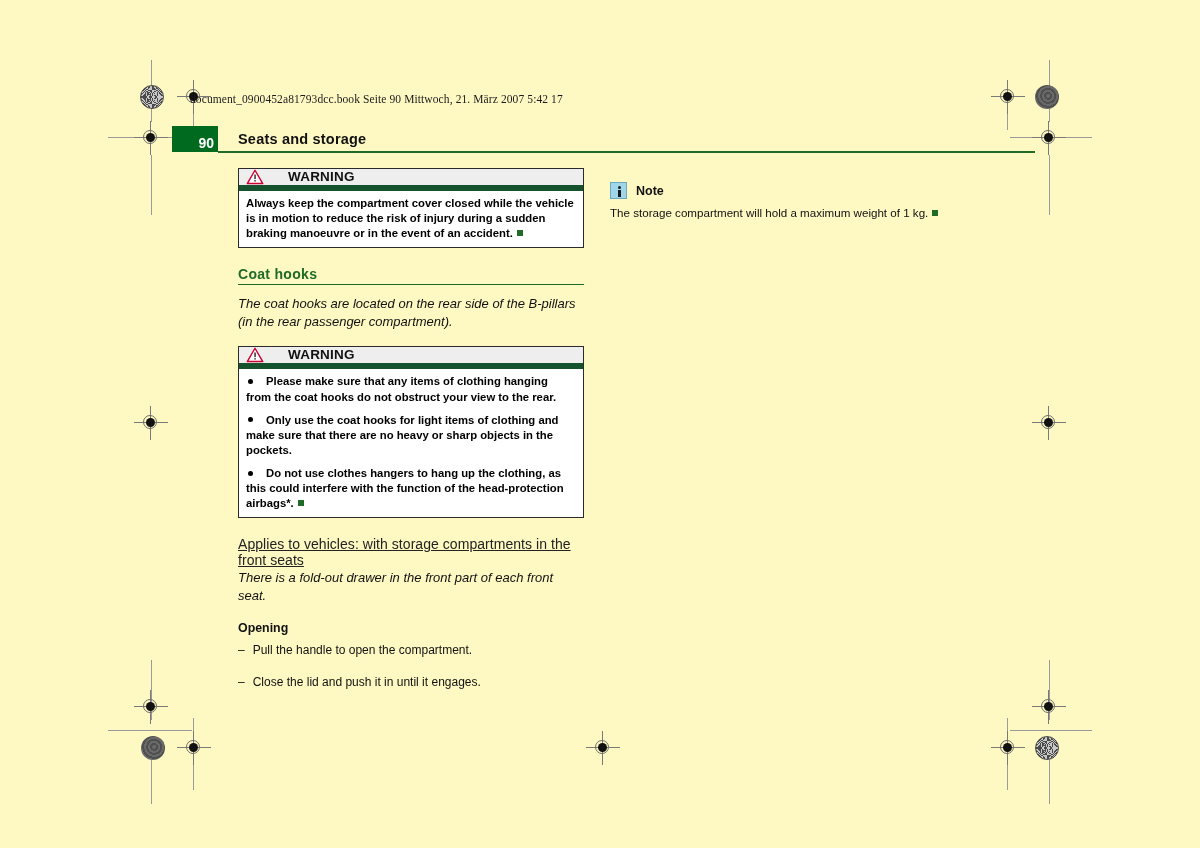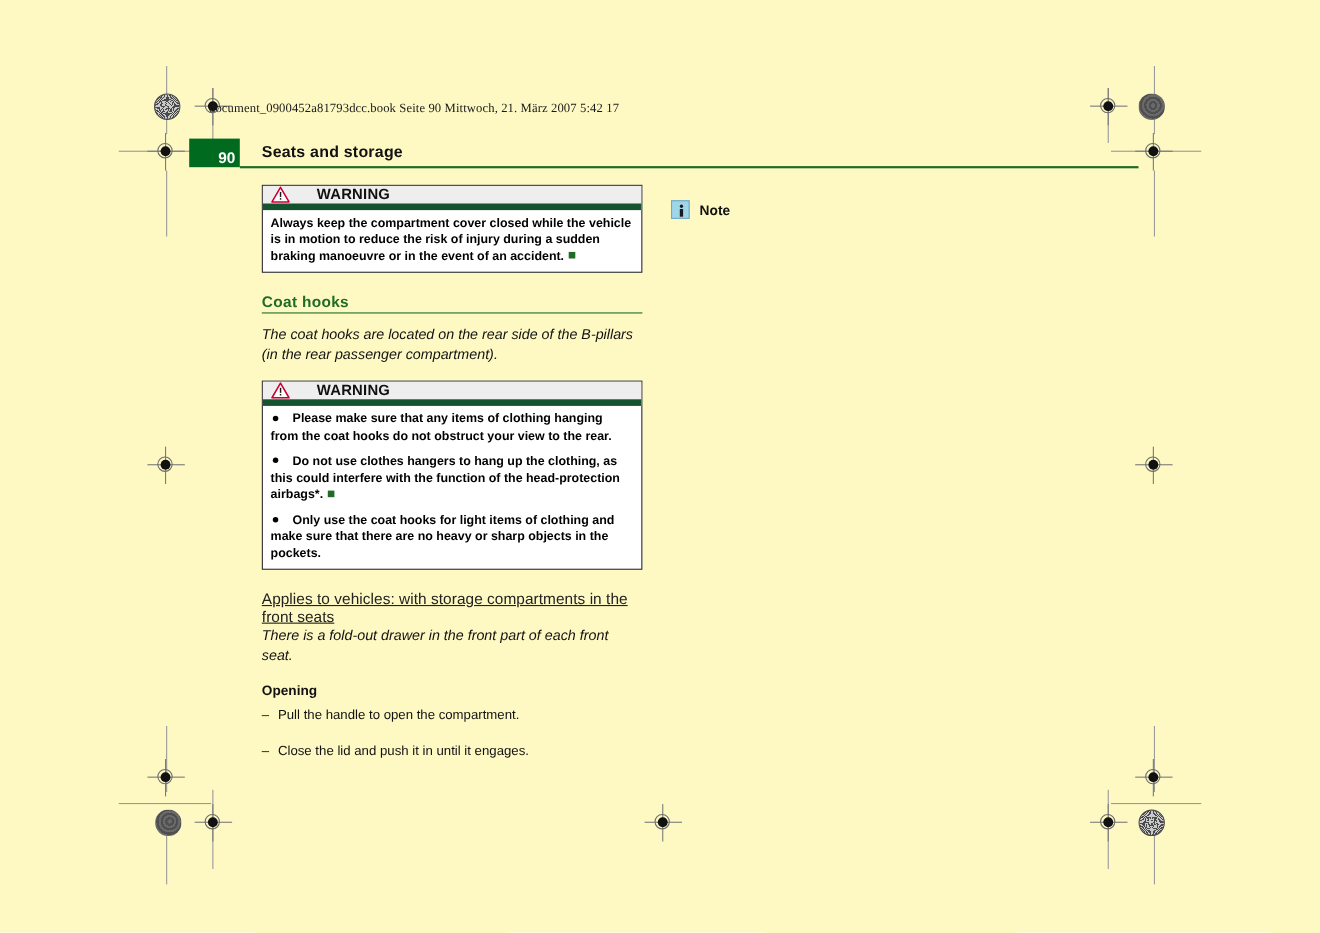--- a/index.html
+++ b/index.html
@@ -426,22 +426,22 @@
       <div class="warning-head">
         <svg class="warn-tri" viewBox="0 0 20 18">
           <path d="M10 1.4 L18.7 16.4 L1.3 16.4 Z" fill="#ffffff" stroke="#cc0033" stroke-width="1.6" stroke-linejoin="round"></path>
           <rect x="9.3" y="6.2" width="1.5" height="5.2" fill="#1a1a1a"></rect>
           <rect x="9.3" y="12.5" width="1.5" height="1.6" fill="#1a1a1a"></rect>
         </svg>
         <span class="warning-label">WARNING</span>
       </div>
       <div class="warning-body">
         <p class="bullet-item"><span class="bullet-dot"></span><span>Please make sure that any items of clothing hanging from the coat hooks do not obstruct your view to the rear.</span></p>
+        <p class="bullet-item"><span class="bullet-dot"></span><span>Only use the coat hooks for light items of clothing and make sure that there are no heavy or sharp objects in the pockets.</span></p>
         <p class="bullet-item"><span class="bullet-dot"></span><span>Do not use clothes hangers to hang up the clothing, as this could interfere with the function of the head-protection airbags*.</span><span class="endmark"></span></p>
-        <p class="bullet-item"><span class="bullet-dot"></span><span>Only use the coat hooks for light items of clothing and make sure that there are no heavy or sharp objects in the pockets.</span></p>
       </div>
     </div>
 
     <p class="applies-to">Applies to vehicles: with storage compartments in the front seats</p>
     <p class="intro-italic">There is a fold-out drawer in the front part of each front seat.</p>
 
     <h3 class="sub-heading">Opening</h3>
     <p class="dash-item">
       <span class="dash">–</span>
       <span>Pull the handle to open the compartment.</span>
@@ -451,15 +451,18 @@
       <span class="dash">–</span>
       <span>Close the lid and push it in until it engages.</span>
     </p>
   </div>
 
   <div class="col-right">
     <div class="note-head">
       <span class="note-icon"></span>
       <span class="note-label">Note</span>
     </div>
+    <div class="note-body">
+      <span>The storage compartment will hold a maximum weight of 1 kg.</span><span class="endmark"></span>
+    </div>
   </div>
 
 </div>
 
 </body></html>

